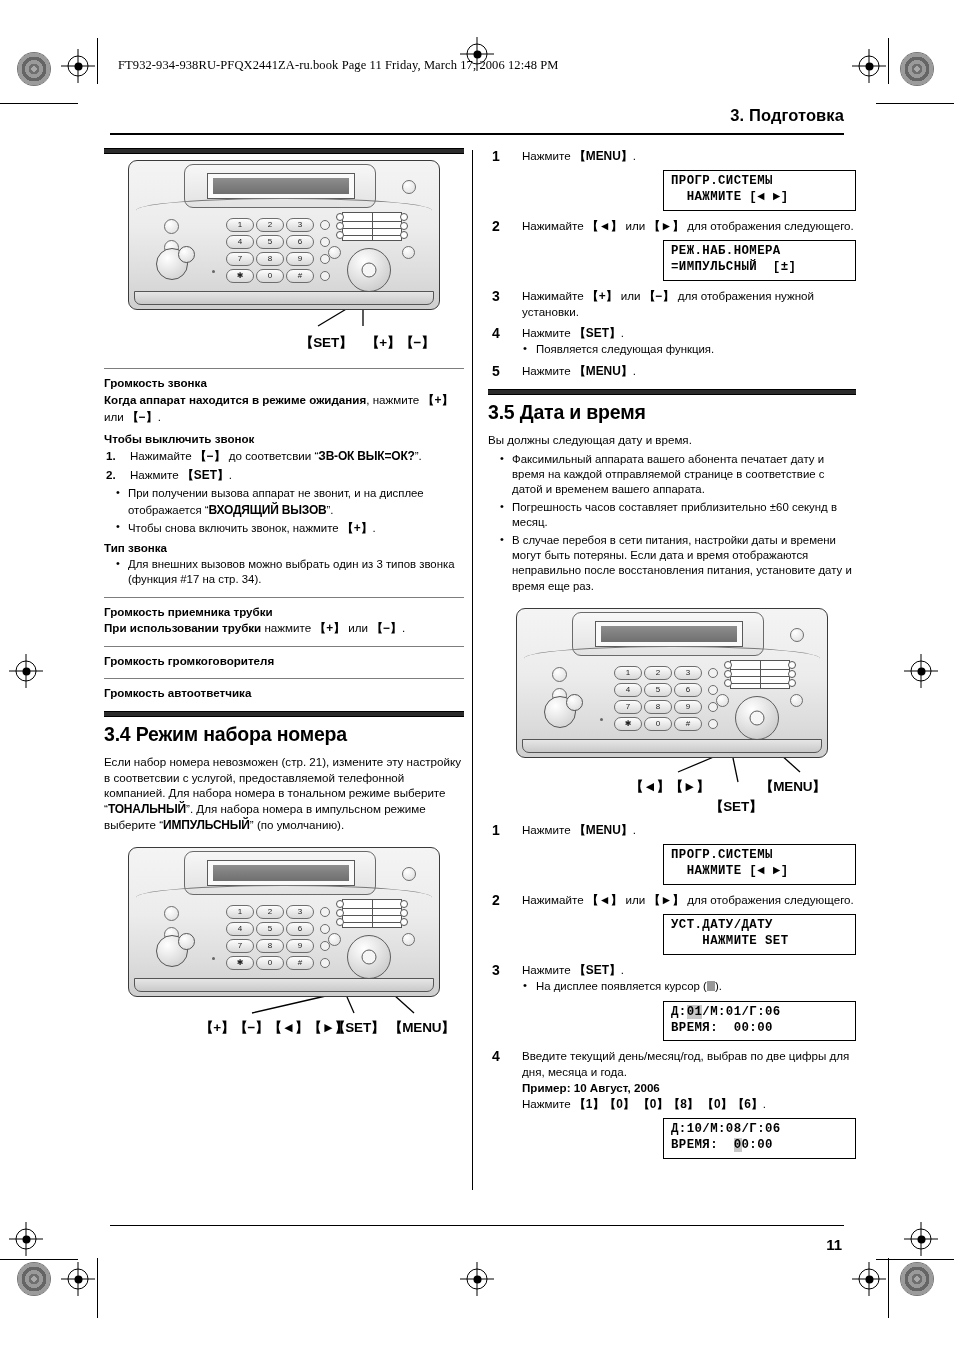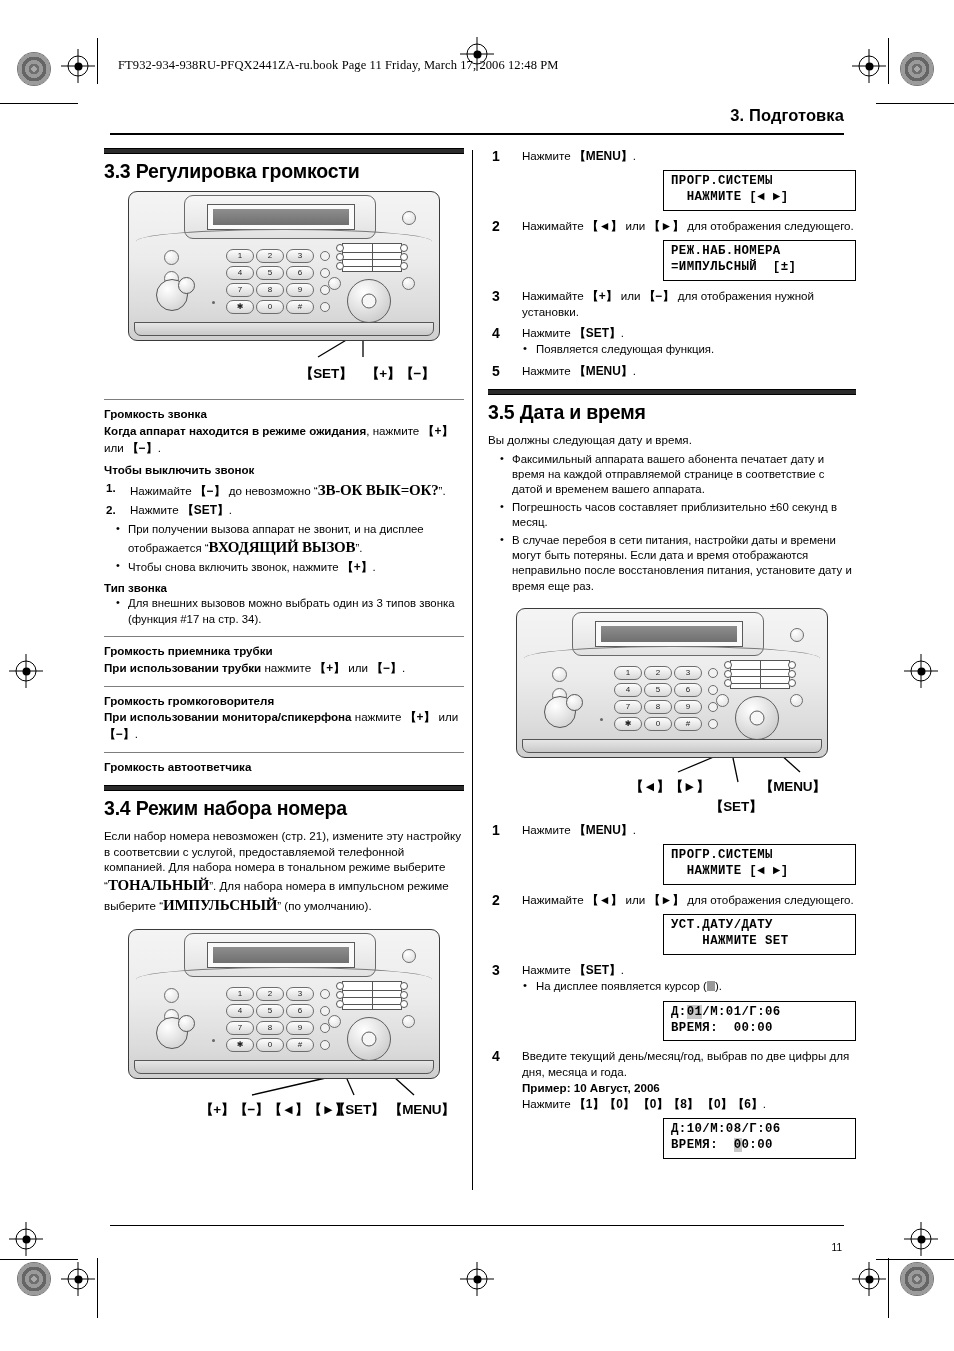--- a/index.html
+++ b/index.html
@@ -36,21 +36,21 @@
   p.body{font-size:11.6px;line-height:1.34;margin:0 0 4px 0;}
   .sub{font-size:11.6px;font-weight:bold;margin:0 0 1px 0;line-height:1.35;}
   .thinrule{height:1px;background:#7d7d7d;margin:9px 0 6px 0;}
   ul.bul{margin:1px 0 3px 0;padding:0 0 0 14px;list-style:none;}
   ul.bul>li{font-size:11.4px;line-height:1.35;margin:0 0 2px 0;position:relative;padding-left:10px;}
   ul.bul>li:before{content:"\2022";position:absolute;left:-2px;top:-1px;font-size:11px;}
   ol.num{margin:2px 0 3px 0;padding:0;list-style:none;counter-reset:n;}
   ol.num>li{font-size:11.6px;line-height:1.38;margin:0 0 2px 0;position:relative;padding-left:26px;counter-increment:n;}
   ol.num>li:before{content:counter(n) ".";position:absolute;left:2px;top:0;font-weight:bold;}
   .key{font-weight:bold;font-size:11.9px;white-space:nowrap;}
-  .lcdq{font-family:Liberation Serif, serif;font-weight:bold;font-size:15px;letter-spacing:-0.2px;}
+  .lcdq{font-family:Liberation Sans, sans-serif;font-weight:bold;font-size:12px;letter-spacing:-0.2px;}
   b.bd{font-weight:bold;}
 
   
   .steps{margin:0;padding:0;list-style:none;}
   .step{position:relative;padding-left:34px;font-size:11.6px;line-height:1.36;margin-bottom:5px;}
   .stepno{position:absolute;left:4px;top:-1px;font-size:14px;font-weight:bold;}
   .substep{padding-left:14px;margin-top:1px;font-size:11.4px;position:relative;}
   .substep:before{content:"\2022";position:absolute;left:1px;top:-1px;}
 
   
@@ -87,21 +87,21 @@
   .dev .bigdial{position:absolute;left:28px;top:88px;width:30px;height:30px;border:1.4px solid #555;border-radius:50%;
      background:radial-gradient(circle at 35% 30%,#fff,#c9c9c9);}
   .dev .smdial{position:absolute;left:50px;top:86px;width:15px;height:15px;border:1.2px solid #555;border-radius:50%;background:radial-gradient(circle at 35% 30%,#fff,#d5d5d5);}
   .dev .tinydot{position:absolute;width:3px;height:3px;border-radius:50%;background:#666;}
 
   .callouts{position:relative;height:30px;}
   .callout{position:absolute;font-size:13.5px;font-weight:bold;white-space:nowrap;letter-spacing:-.2px;}
 
   
   .footrule{position:absolute;left:110px;right:110px;bottom:125px;height:1.4px;background:#000;}
-  .pageno{position:absolute;right:112px;bottom:98px;font-size:10px;font-weight:normal;margin-top:40px;}
+  .pageno{position:absolute;right:112px;bottom:98px;font-size:15px;font-weight:bold;margin-top:40px;}
 </style>
 </head>
 <body>
 
 <div class="page">
 
   <div class="dot-circle" style="left:17px;top:52px;"></div>
   <div class="reg" style="left:61px;top:49px;">
       <i></i>
     </div>
@@ -147,21 +147,20 @@
 
   <div class="bookline">FT932-934-938RU-PFQX2441ZA-ru.book  Page 11  Friday, March 17, 2006  12:48 PM</div>
   <div class="chap">3. Подготовка</div>
   <div class="hrule"></div>
 
   <div class="vsep"></div>
 
   <div class="col colL">
 
     <div class="secbar"></div>
-    <h2 class="sec">3.3 Регулировка громкости</h2>
 
     <div class="devwrap">
       <div class="dev">
         <div class="body"></div>
         <div class="topshelf">
           <div class="screen">
               <i></i>
             </div>
         </div>
         <div class="rndbtn" style="left:274px;top:20px;width:12px;height:12px;"></div>
@@ -221,21 +220,21 @@
     <div class="thinrule" style="margin-top:12px;"></div>
 
     <div class="sub">Громкость звонка</div>
     <p class="body">
       <b class="bd">Когда аппарат находится в режиме ожидания</b><span>, нажмите </span><span class="key">【+】</span><span> или </span><span class="key">【−】</span><span>.</span>
     </p>
 
     <div class="sub" style="margin-top:5px;">Чтобы выключить звонок</div>
     <ol class="num">
       <li>
-        <span>Нажимайте </span><span class="key">【−】</span><span> до невозможно “</span><span class="lcdq">ЗВ-ОК ВЫК=ОК?</span><span>”.</span>
+        <span>Нажимайте </span><span class="key">【−】</span><span> до соответсвии “</span><span class="lcdq">ЗВ-ОК ВЫК=ОК?</span><span>”.</span>
       </li>
       <li>
         <span>Нажмите </span><span class="key">【SET】</span><span>.</span>
       </li>
     </ol>
     <ul class="bul">
       <li><span>При получении вызова аппарат не звонит, и на дисплее отображается “</span><span class="lcdq">ВХОДЯЩИЙ ВЫЗОВ</span><span>”.</span></li>
       <li><span>Чтобы снова включить звонок, нажмите </span><span class="key">【+】</span><span>.</span></li>
     </ul>
 
@@ -245,23 +244,20 @@
     </ul>
 
     <div class="thinrule"></div>
     <div class="sub">Громкость приемника трубки</div>
     <p class="body">
       <b class="bd">При использовании трубки</b><span> нажмите </span><span class="key">【+】</span><span> или </span><span class="key">【−】</span><span>.</span>
     </p>
 
     <div class="thinrule"></div>
     <div class="sub">Громкость громкоговорителя</div>
-    <p class="body">
-      <b class="bd">При использовании монитора/спикерфона</b><span> нажмите </span><span class="key">【+】</span><span> или </span><span class="key">【−】</span><span>.</span>
-    </p>
 
     <div class="thinrule"></div>
     <div class="sub">Громкость автоответчика</div>
 
     <div class="secbar" style="margin-top:10px;"></div>
     <h2 class="sec">3.4 Режим набора номера</h2>
     <p class="body">
       <span>Если набор номера невозможен (стр. 21), измените эту настройку в соответсвии с услугой, предоставляемой телефонной компанией. Для набора номера в тональном режиме выберите “</span><span class="lcdq">ТОНАЛЬНЫЙ</span><span>”. Для набора номера в импульсном режиме выберите “</span><span class="lcdq">ИМПУЛЬСНЫЙ</span><span>” (по умолчанию).</span>
     </p>
 

